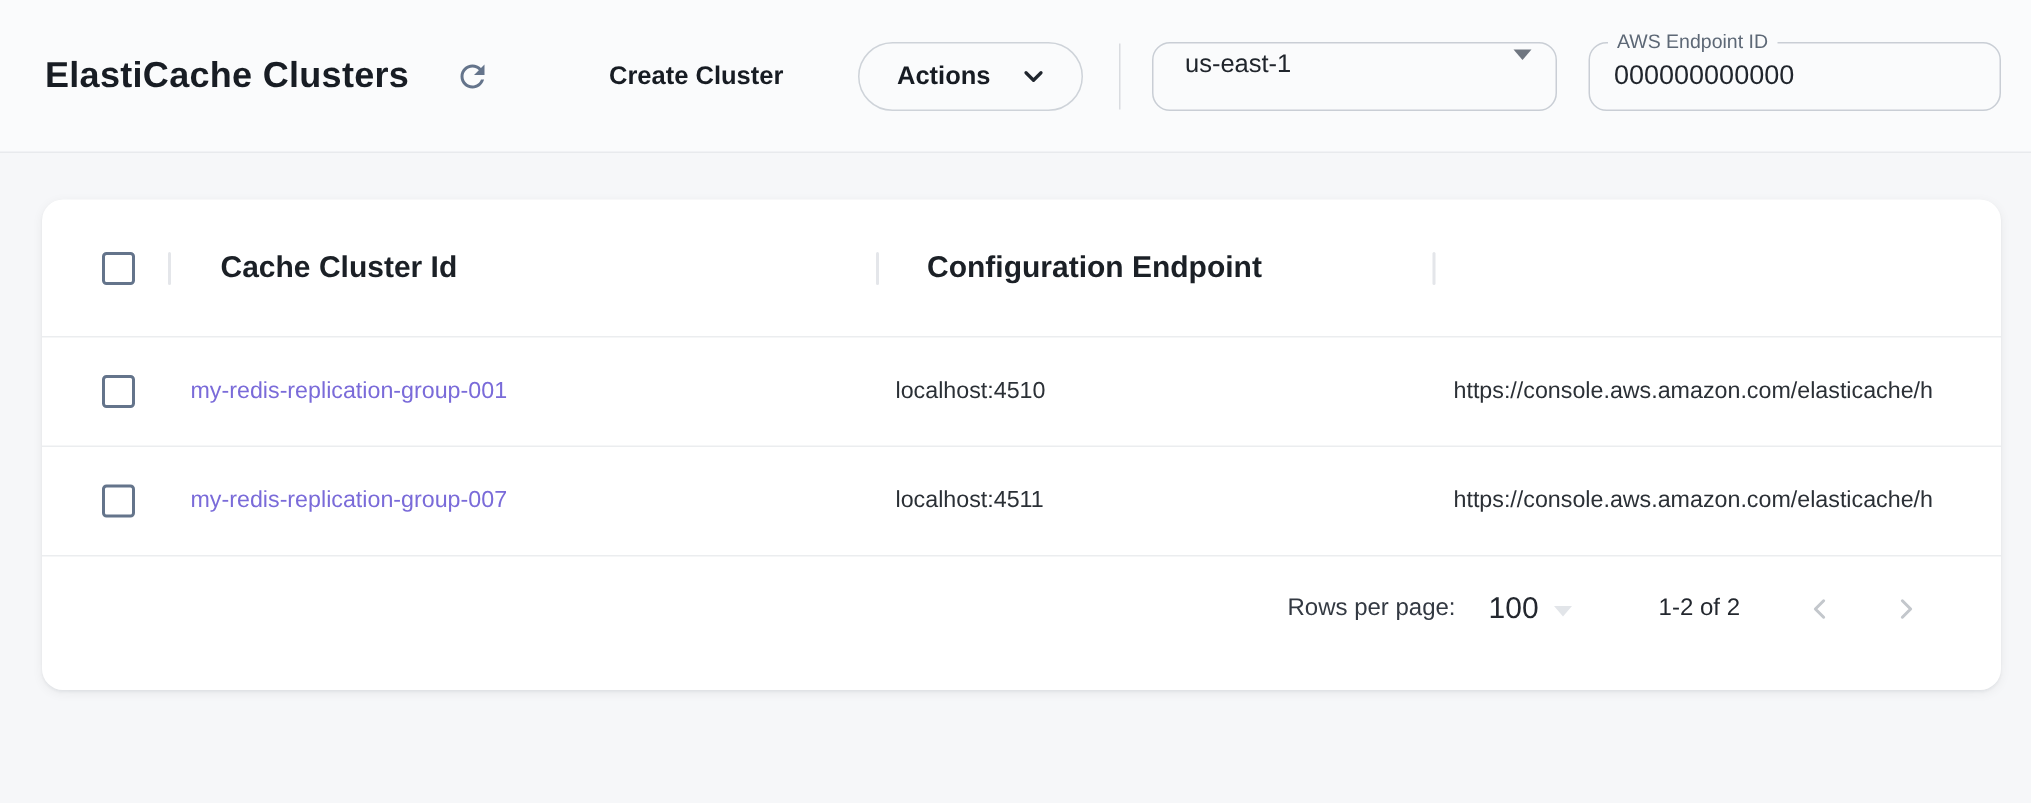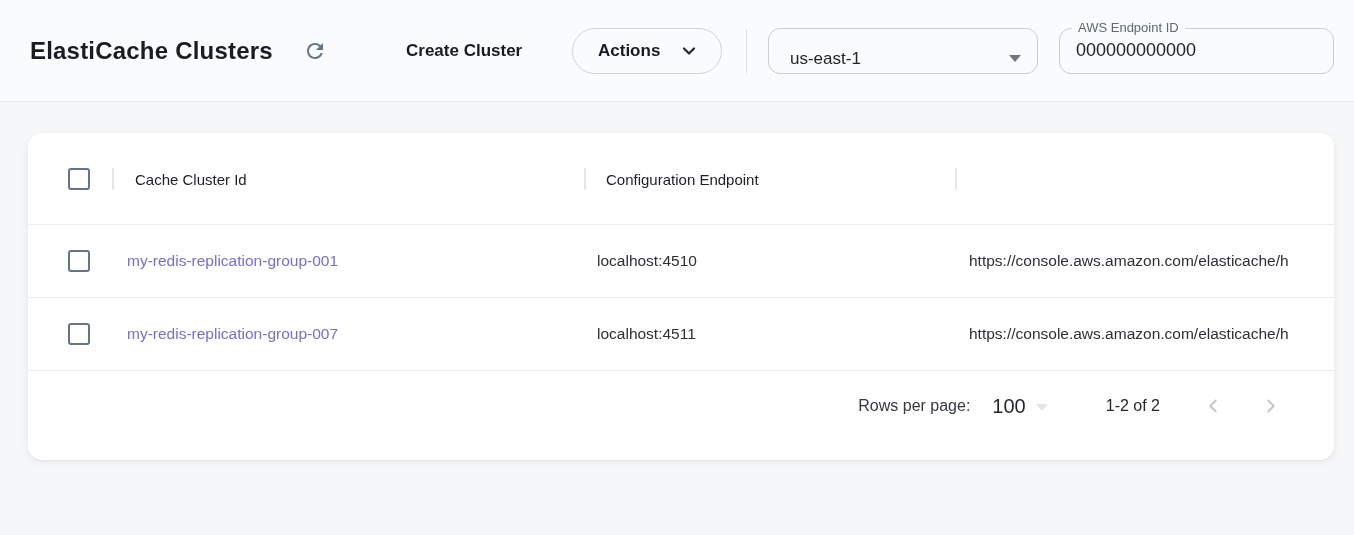--- a/index.html
+++ b/index.html
@@ -35,22 +35,22 @@
     left:572px; width:150px; height:46px; border:1px solid #ced3d9; border-radius:23px;
     background:transparent; cursor:pointer; display:flex; align-items:center;
     padding:0 22px 0 25px; justify-content:space-between;
   }
   .actions-btn .lbl { font-size:17px; font-weight:700; color:#171c23; }
   .toolbar-divider {
     left:746px; width:1px; height:44px; background:#d9dce0;
   }
   .region-select {
     left:768px; width:270px; height:46px; border:1px solid #c9ced5; border-radius:12px;
-    background:transparent; cursor:pointer; display:flex; align-items:center;
-    padding:16px 16px 0 21px; justify-content:space-between;
+    background:transparent; cursor:pointer; display:flex; align-items:flex-start;
+    padding:4px 16px 0 21px; justify-content:space-between;
   }
   .region-select .lbl { font-size:17px; color:#20252c; }
   .caret-down {
     width:0; height:0; border-left:6px solid transparent; border-right:6px solid transparent;
     border-top:7px solid #6f7680;
   }
   .account-field {
     left:1059px; width:275px; height:46px; border:1px solid #c9ced5; border-radius:12px;
     background:transparent;
   }
@@ -73,21 +73,21 @@
   .trow  { position:absolute; left:0; width:100%; height:73px; border-bottom:1px solid #ebedef; }
   .trow.r0 { top:92px;padding-left:40px; }
   .trow.r1 { top:165px; }
   .abs { position:absolute; top:50%; transform:translateY(-50%); }
 
   .checkbox {
     width:22px; height:22px; border:2.5px solid #64748b; border-radius:3px;
     background:transparent; cursor:pointer; left:40px;
   }
   .col-divider { width:2px; height:22px; background:#e4e6ea; border-radius:1px; }
-  .th { font-size:15px; font-weight:400; color:#1b2026; white-space:nowrap; }
+  .th { font-size:20px; font-weight:700; color:#1b2026; white-space:nowrap;margin-left:12px; }
   .td { font-size:15.5px; color:#2b3036; white-space:nowrap; }
   .td-link { font-size:15.5px; color:#7a6bd9; white-space:nowrap; cursor:pointer; text-decoration:none; }
   .td-clip { left:941px; right:0; overflow:hidden; }
 
   .div1 { left:84px; } .div2 { left:556px; } .div3 { left:927px; }
   .c1h { left:107px; } .c2h { left:578px; } .c3h { left:949px; }
   .c1 { left:99px; }  .c2 { left:569px; }
 
   
   .pagination {

